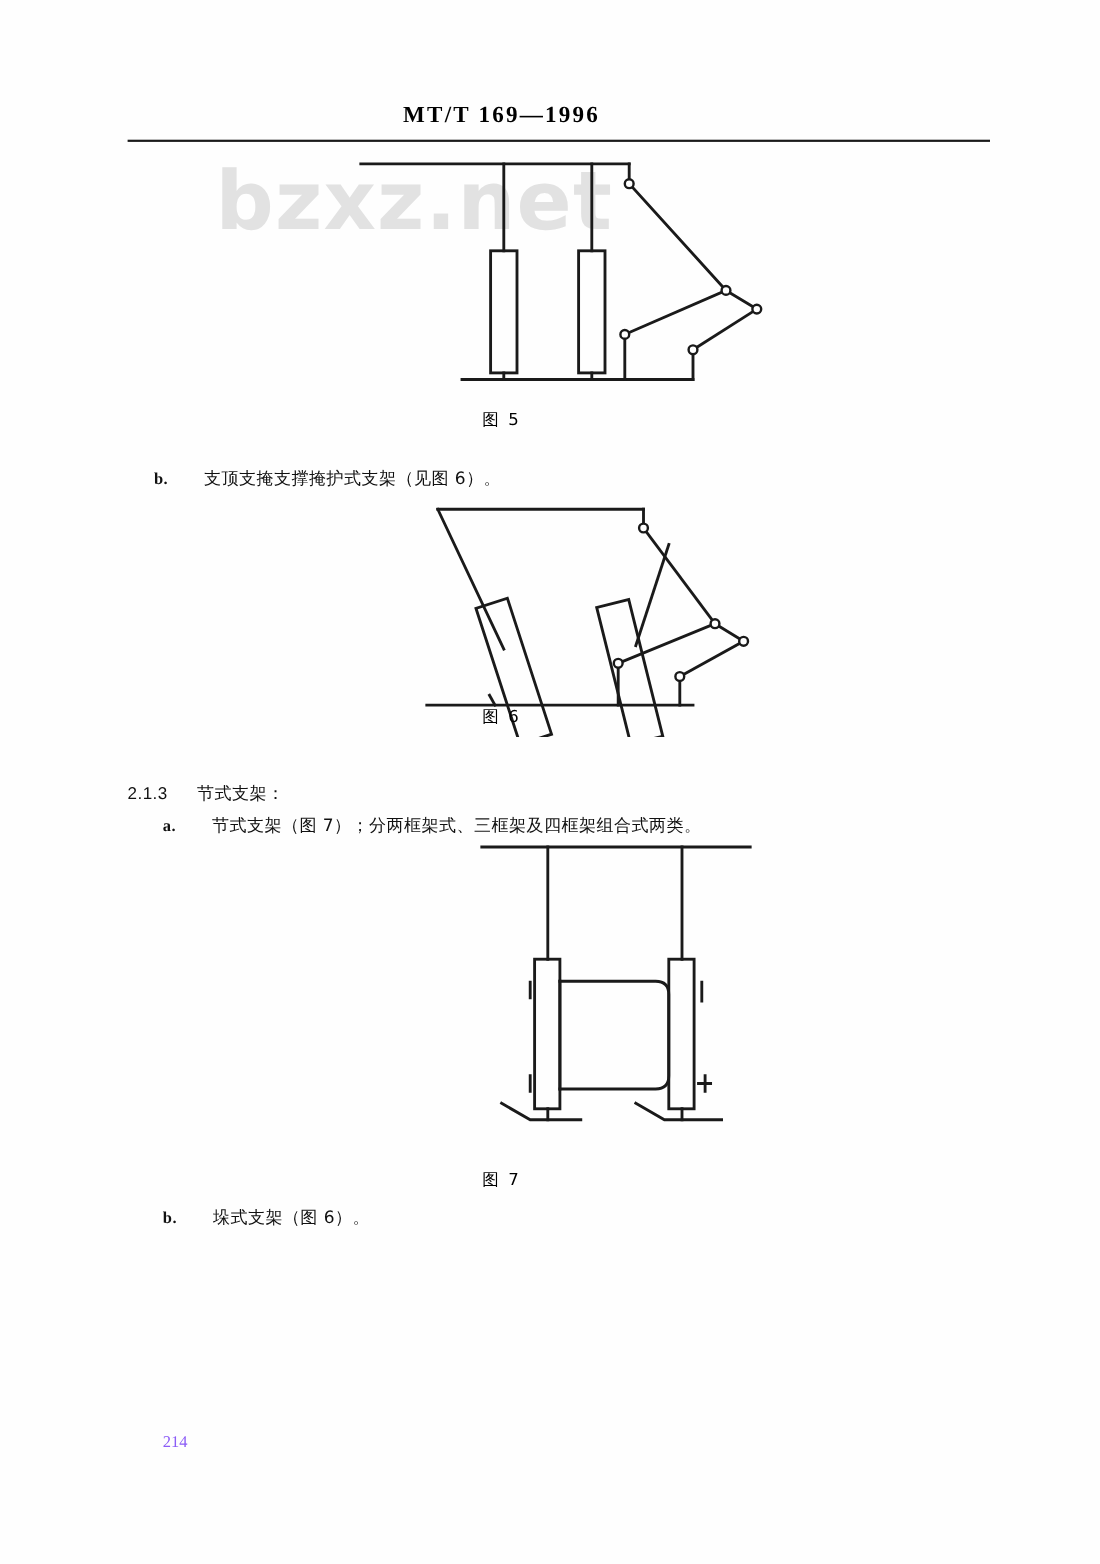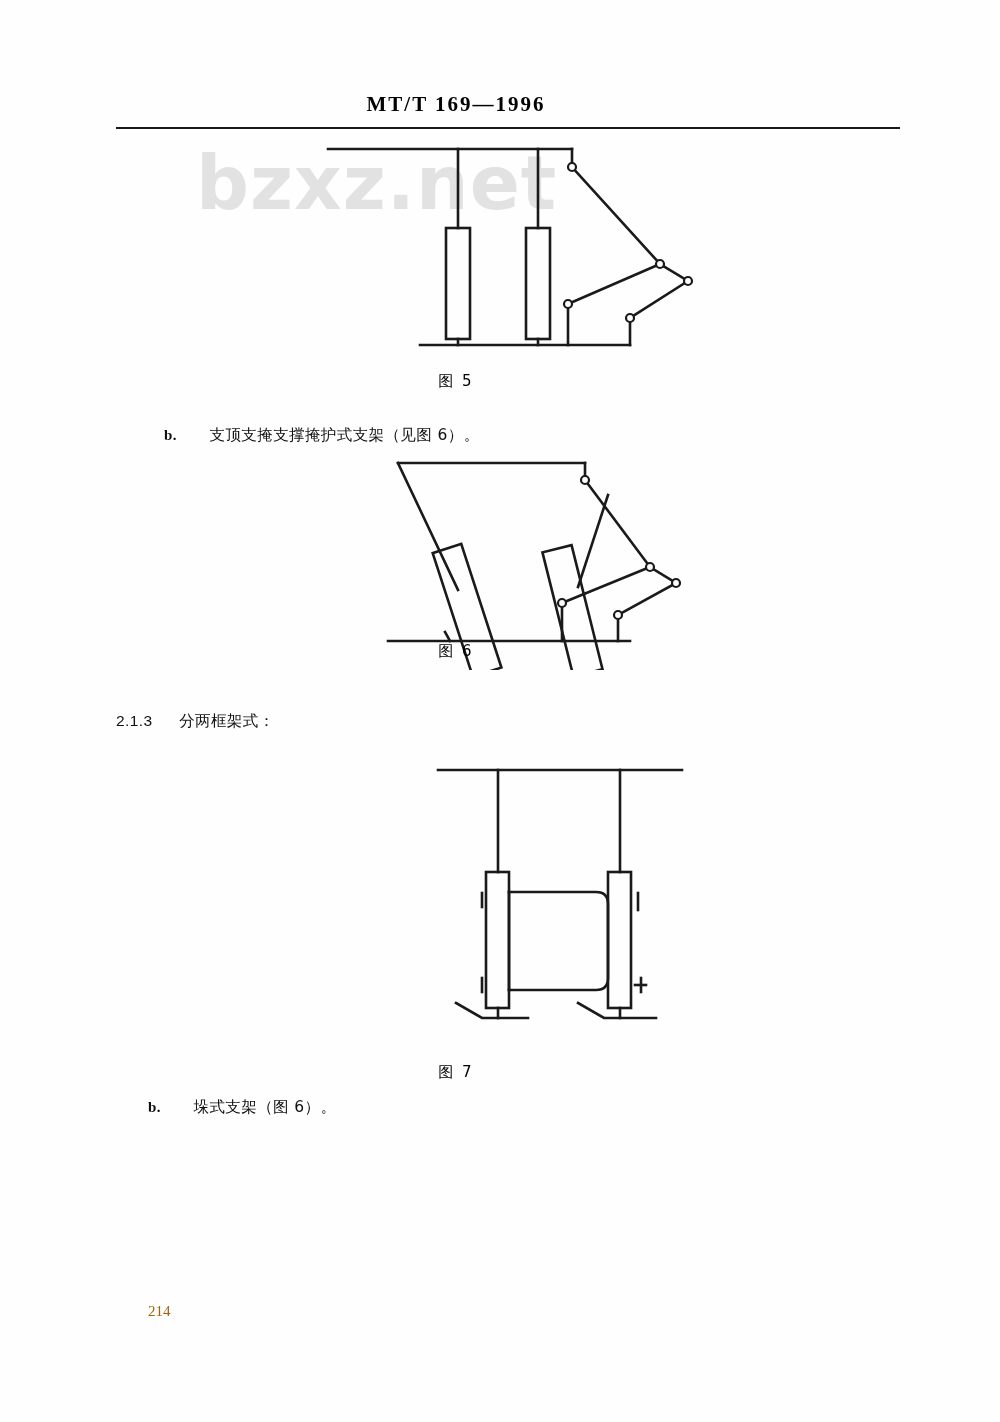--- a/index.html
+++ b/index.html
@@ -93,21 +93,21 @@
     letter-spacing: 2px;
     z-index: 3;
   }
 
   .page-number {
     position: absolute;
     left: 148px;
     top: 1303px;
     font-family: "Liberation Serif", serif;
     font-size: 15px;
-    color: #a16207;
+    color: #8b5cf6;
     z-index: 3;
   }
 
   
   .figure {
     position: absolute;
     z-index: 2;
   }
   .figure svg { display: block; }
 </style>
@@ -158,21 +158,21 @@
         <circle cx="360" cy="126" r="4"></circle>
         <circle cx="388" cy="143" r="4"></circle>
         <circle cx="330" cy="180" r="4"></circle>
         <circle cx="268" cy="166" r="4"></circle>
       </g>
     </svg>
   </div>
 
   <div class="fig-caption" style="top:372px;">图 5</div>
 
-  <div class="txt" style="left:164px; top:425px;">
+  <div class="txt" style="left:140px; top:425px;">
     <span class="marker">b.</span>
     <span class="gap-sm"></span>
     <span>支顶支掩支撑掩护式支架（见图 6）。</span>
   </div>
 
   <div class="figure" style="left:300px; top:455px;">
     <svg width="420" height="215" viewBox="0 0 420 215" xmlns="http://www.w3.org/2000/svg">
       <g fill="none" stroke="#1a1a1a" stroke-width="2.6" stroke-linecap="square" stroke-linejoin="miter">
 
         <path d="M98 8 L285 8"></path>
@@ -212,23 +212,28 @@
         <circle cx="262" cy="148" r="4"></circle>
       </g>
     </svg>
   </div>
 
   <div class="fig-caption" style="top:642px;">图 6</div>
 
   <div class="txt" style="left:116px; top:711px;">
     <span class="sec-no">2.1.3</span>
     <span class="gap-md"></span>
-    <span>分两框架式：</span>
-  </div>
-
+    <span>节式支架：</span>
+  </div>
+
+  <div class="txt" style="left:148px; top:740px;">
+    <span class="marker">a.</span>
+    <span class="gap-sm"></span>
+    <span>节式支架（图 7）；分两框架式、三框架及四框架组合式两类。</span>
+  </div>
 
   <div class="figure" style="left:420px; top:760px;">
     <svg width="280" height="265" viewBox="0 0 280 265" xmlns="http://www.w3.org/2000/svg">
       <g fill="none" stroke="#1a1a1a" stroke-width="2.6" stroke-linecap="square" stroke-linejoin="miter">
 
         <path d="M18 10 L262 10"></path>
 
         <path d="M78 10 L78 112"></path>
         <path d="M200 10 L200 112"></path>
 

